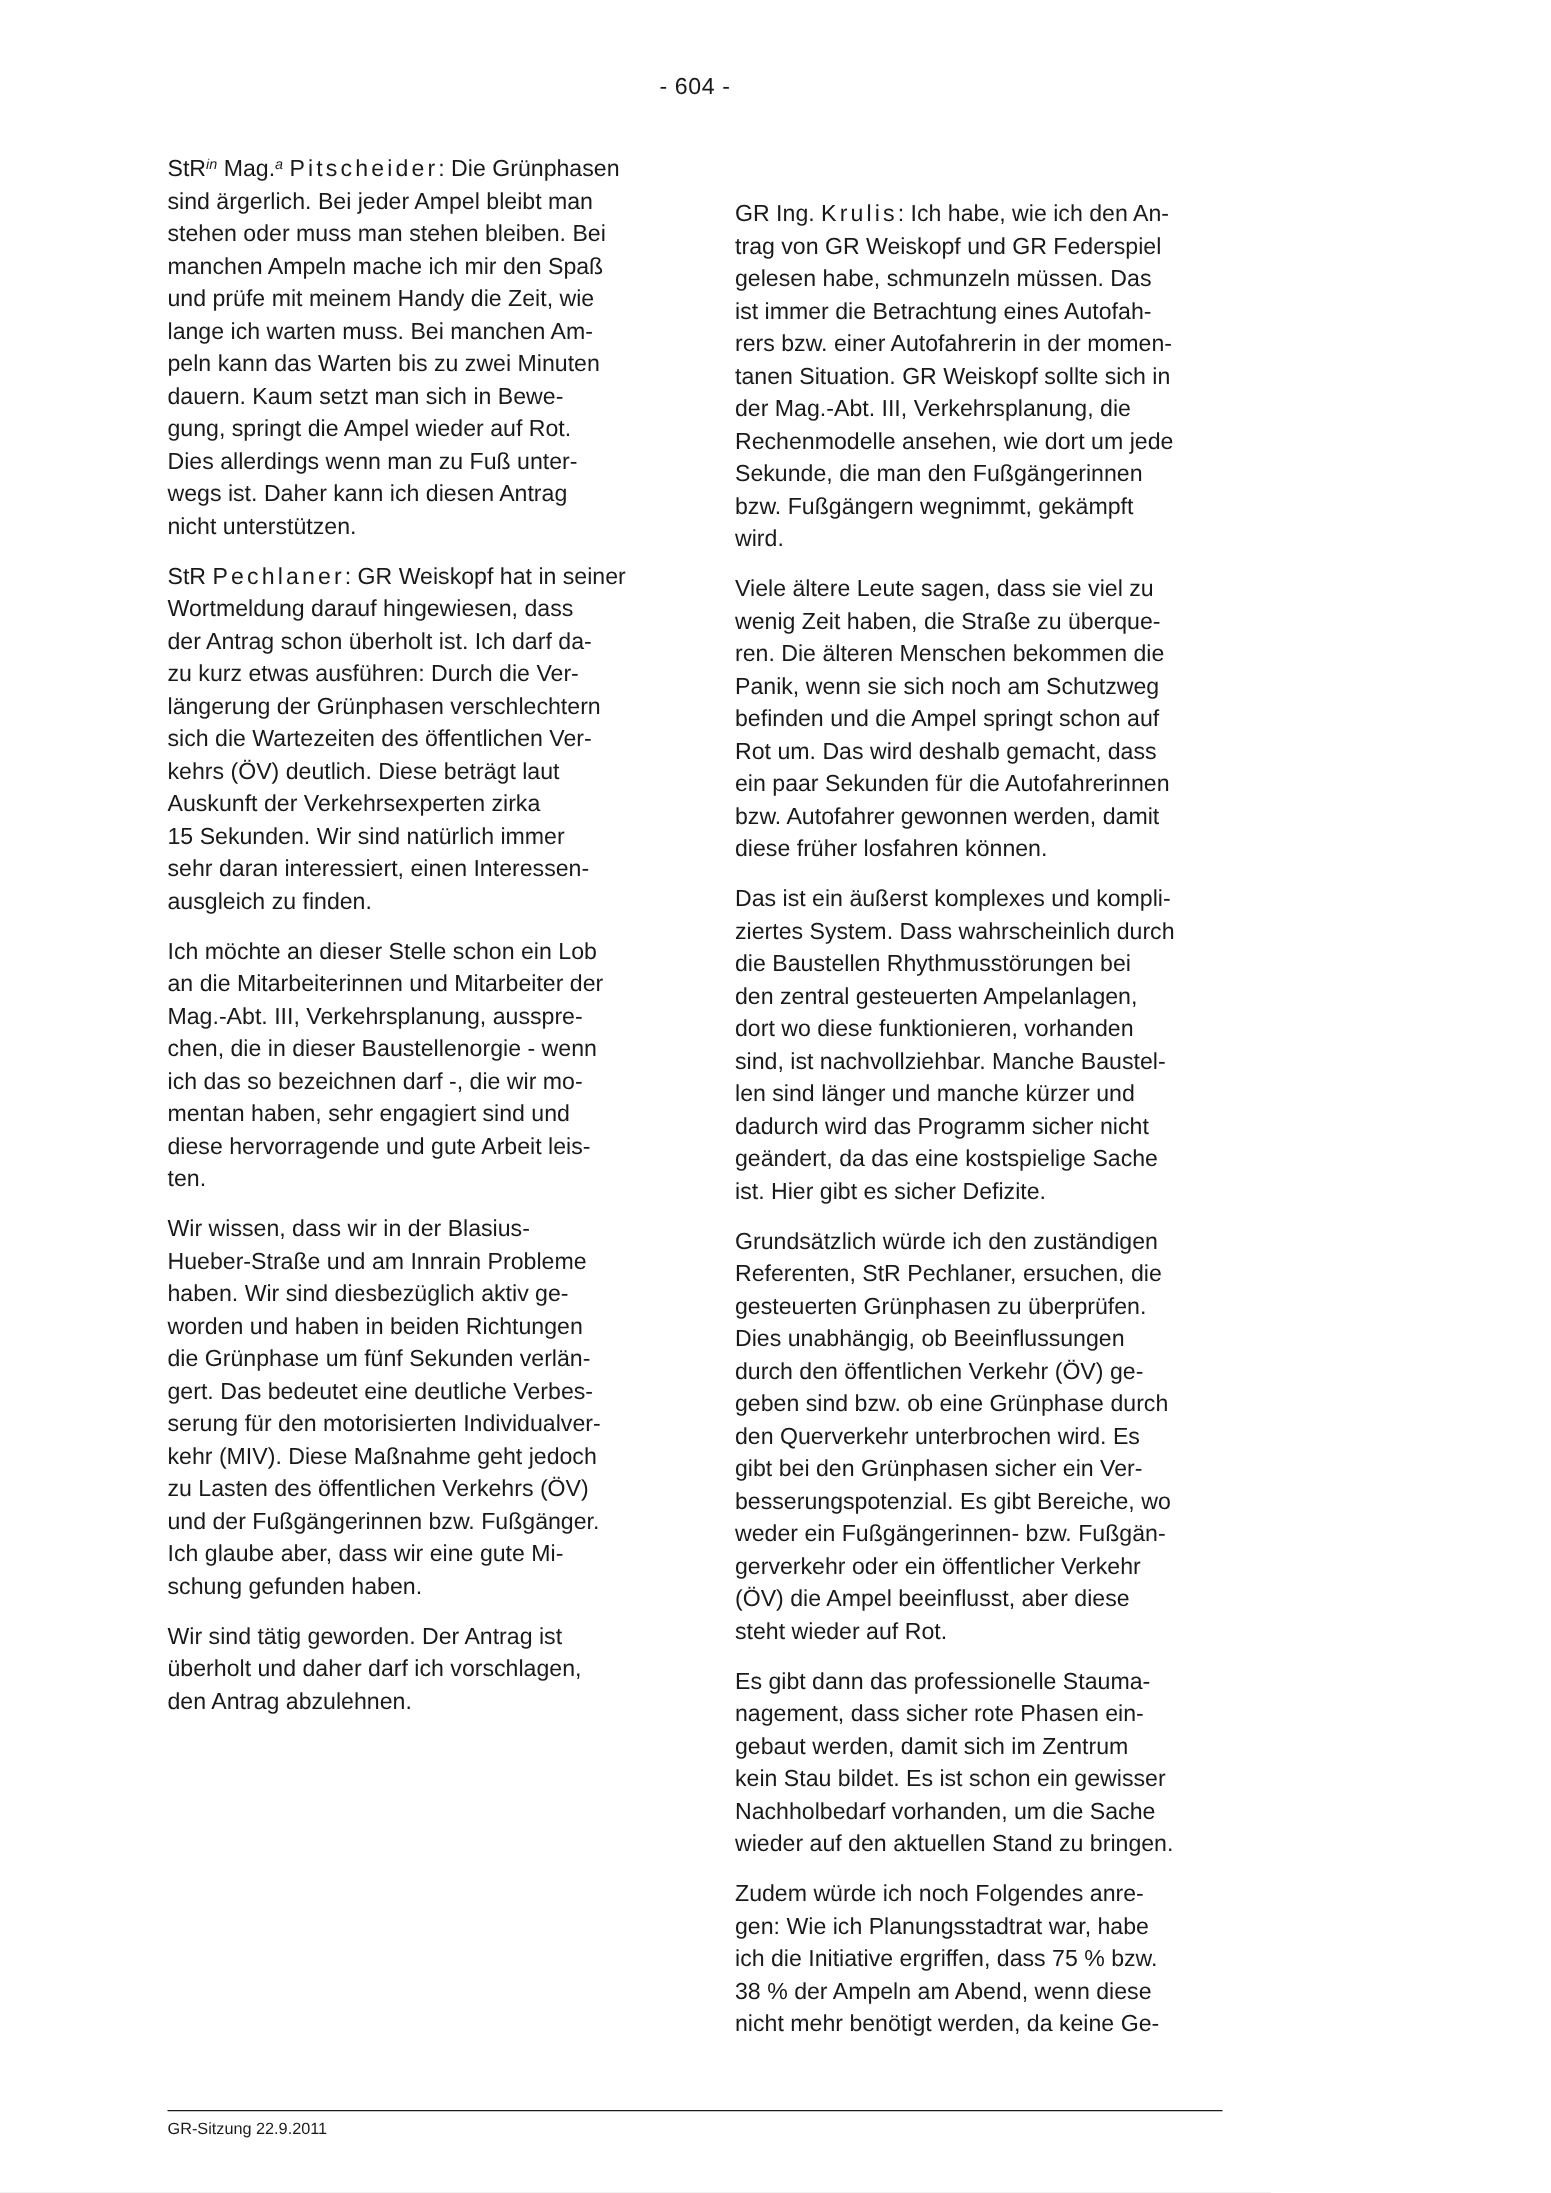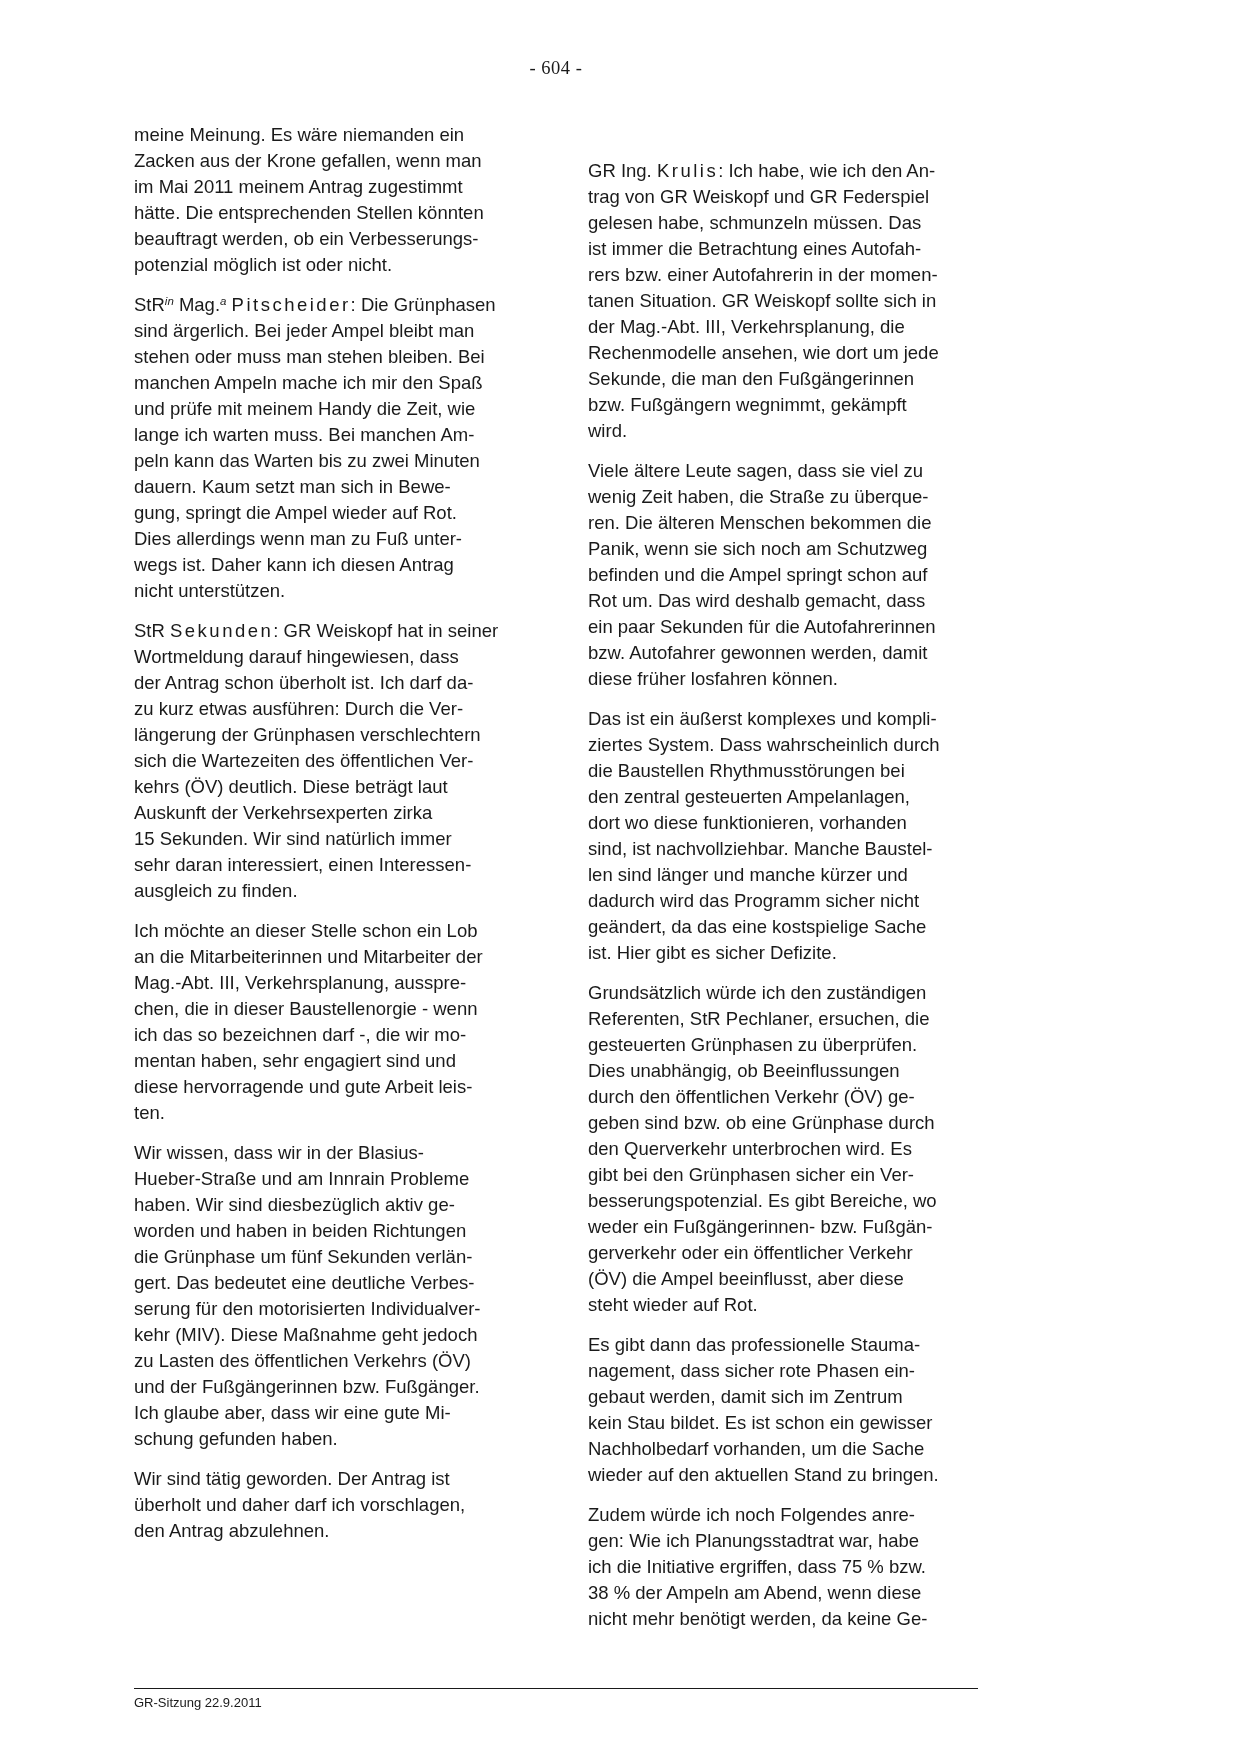--- a/index.html
+++ b/index.html
@@ -18,21 +18,20 @@
     margin: 0 auto;
   }
   .page-number {
     position: absolute;
     top: 58px;
     left: 134px;
     width: 844px;
     text-align: center;
     font-size: 18.5px;
     letter-spacing: 0.5px;
-    font-family: Liberation Serif, serif;
   }
   .col {
     position: absolute;
     top: 122px;
     width: 400px;
   }
   .col-left  { left: 134px; }
   .col-right { left: 588px; margin-top: 36px; }
   .para {
     margin: 0 0 14px 0;
@@ -67,39 +66,33 @@
   }
 </style>
 </head>
 <body>
 
 <div class="page">
 
   <div class="page-number">- 604 -</div>
 
   <div class="col col-left" id="col-left">
-      <p class="para"><span>meine Meinung. Es wäre niemanden ein
-Zacken aus der Krone gefallen, wenn man
-im Mai 2011 meinem Antrag zugestimmt
-hätte. Die entsprechenden Stellen könnten
-beauftragt werden, ob ein Verbesserungs-
-potenzial möglich ist oder nicht.</span></p>
       <p class="para"><span>StR</span><span class="sup">in</span><span> Mag.</span><span class="sup">a</span><span> </span><span class="spaced">Pitscheider</span><span>: Die Grünphasen
 sind ärgerlich. Bei jeder Ampel bleibt man
 stehen oder muss man stehen bleiben. Bei
 manchen Ampeln mache ich mir den Spaß
 und prüfe mit meinem Handy die Zeit, wie
 lange ich warten muss. Bei manchen Am-
 peln kann das Warten bis zu zwei Minuten
 dauern. Kaum setzt man sich in Bewe-
 gung, springt die Ampel wieder auf Rot.
 Dies allerdings wenn man zu Fuß unter-
 wegs ist. Daher kann ich diesen Antrag
 nicht unterstützen.</span></p>
-      <p class="para"><span>StR </span><span class="spaced">Sekunden</span><span>: GR Weiskopf hat in seiner
+      <p class="para"><span>StR </span><span class="spaced">Pechlaner</span><span>: GR Weiskopf hat in seiner
 Wortmeldung darauf hingewiesen, dass
 der Antrag schon überholt ist. Ich darf da-
 zu kurz etwas ausführen: Durch die Ver-
 längerung der Grünphasen verschlechtern
 sich die Wartezeiten des öffentlichen Ver-
 kehrs (ÖV) deutlich. Diese beträgt laut
 Auskunft der Verkehrsexperten zirka
 15 Sekunden. Wir sind natürlich immer
 sehr daran interessiert, einen Interessen-
 ausgleich zu finden.</span></p>

